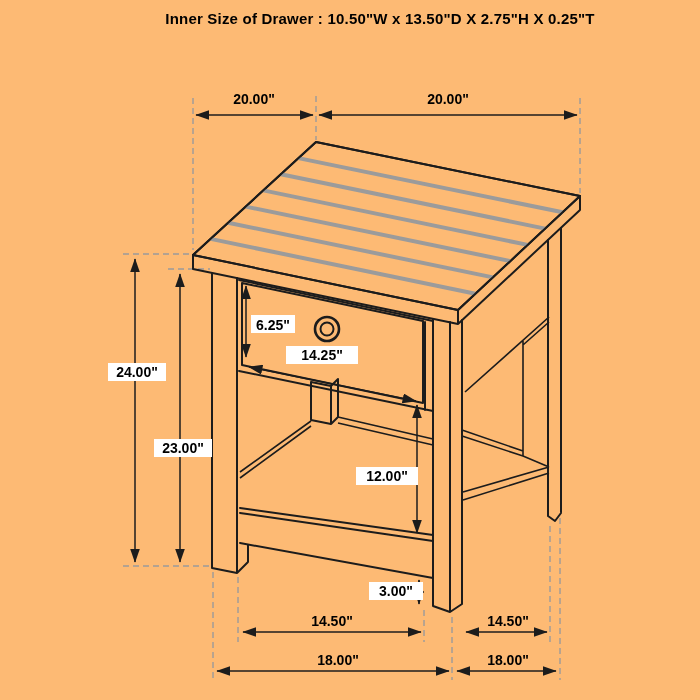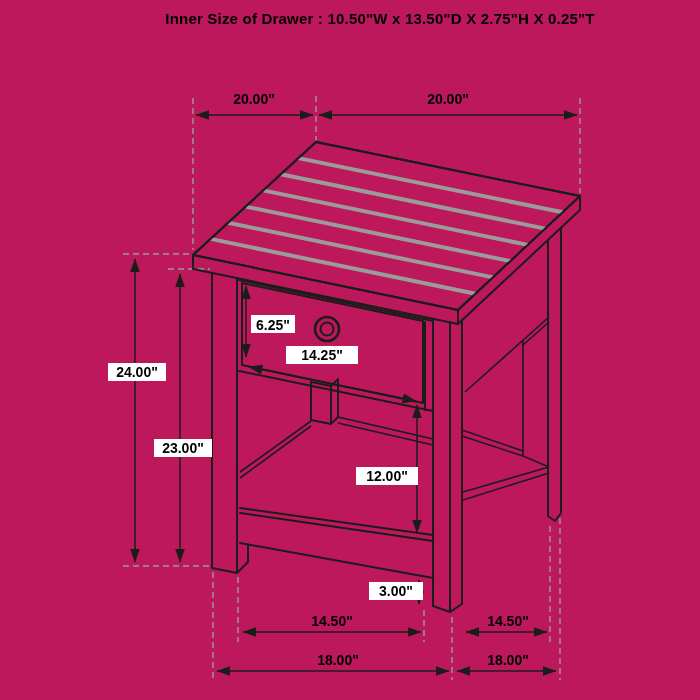--- a/index.html
+++ b/index.html
@@ -1,16 +1,16 @@
 <!DOCTYPE html>
 <html><head>
 <meta charset="utf-8">
 <style>
   html,body{margin:0;padding:0;background:#ffffff;}
-  .page{position:relative;width:700px;height:700px;background:#be185d;overflow:hidden;
+  .page{position:relative;width:700px;height:700px;background:#fdba74;overflow:hidden;
         font-family:"Liberation Sans", sans-serif;}
   .title{position:absolute;top:10px;left:60px;width:640px;text-align:center;
          font-size:15px;font-weight:bold;color:#000;letter-spacing:.2px;}
   svg{position:absolute;top:0;left:0;}
   .struct{stroke:#1c1c1c;stroke-width:2;fill:none;stroke-linejoin:round;stroke-linecap:round;}
   .thin{stroke:#1c1c1c;stroke-width:1.6;fill:none;}
   .plank{stroke:#9b9b9b;stroke-width:4;fill:none;stroke-linecap:butt;}
   .dash{stroke:#9b9b9b;stroke-width:1.4;fill:none;stroke-dasharray:6 4;}
   .dim{stroke:#1c1c1c;stroke-width:1.5;fill:none;}
   .lbl{font-family:"Liberation Sans", sans-serif;font-size:14px;font-weight:bold;fill:#000;}

